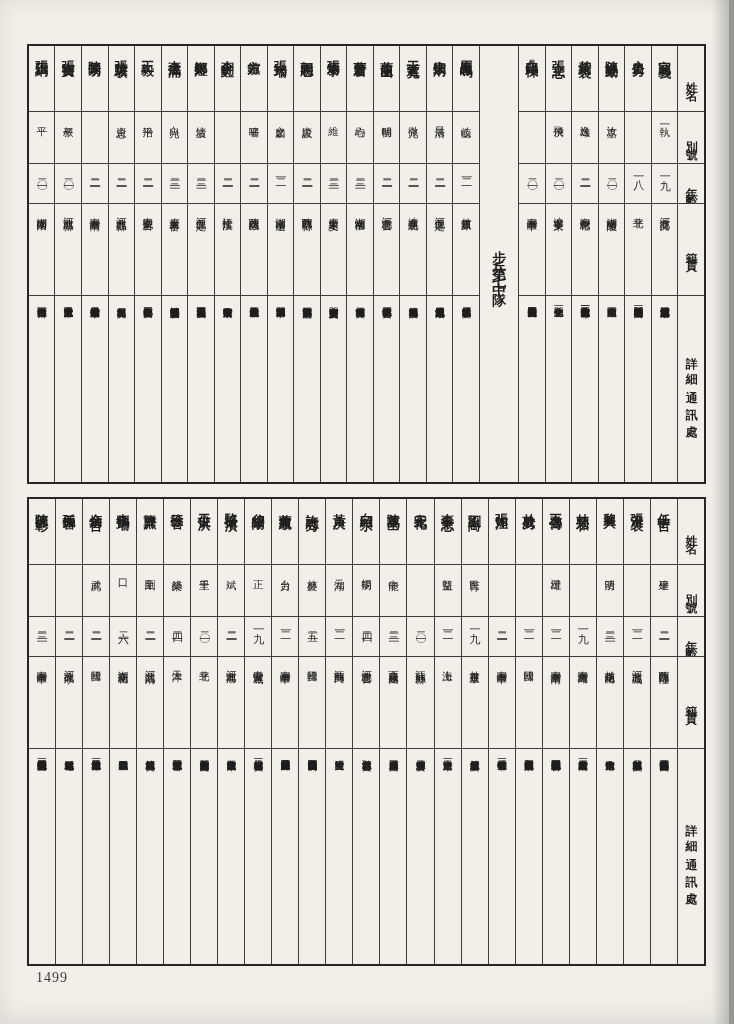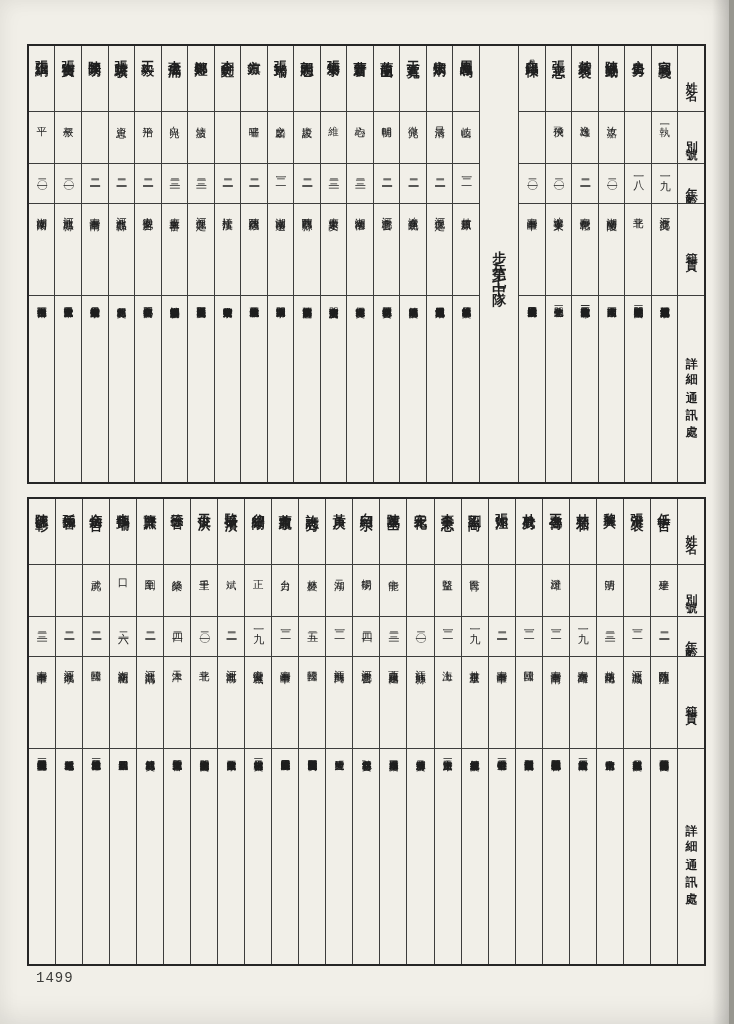--- a/index.html
+++ b/index.html
@@ -46,21 +46,21 @@
   .origin .vtxt{font-size:10.5px;letter-spacing:1px;padding-top:1px;}
   .address .vtxt{font-size:9.5px;line-height:12.5px;letter-spacing:0;}
   .annot{font-size:8px;letter-spacing:0;margin-top:2px;display:inline;}
   .labels .cell{align-items:center;}
   .labels .vtxt{height:auto;font-size:12px;font-weight:600;}
   .labels .r0 .vtxt,.labels .r1 .vtxt,.labels .r2 .vtxt,.labels .r3 .vtxt{letter-spacing:7px;}
   .labels .r4 .vtxt{letter-spacing:17px;}
   .sectxt{height:auto;font-size:14px;font-weight:600;letter-spacing:8px;}
   .pagenum{
     position:absolute;left:36px;top:970px;
-    font-family:Liberation Mono, monospace;
+    font-family:Liberation Serif, serif;
     font-size:14px;color:#3c3c3a;letter-spacing:1px;
   }
 </style>
 </head>
 <body>
 
 <div class="page">
   <div class="dir-table upper">
       <div class="col labels">
         <div class="cell r0 lab">

